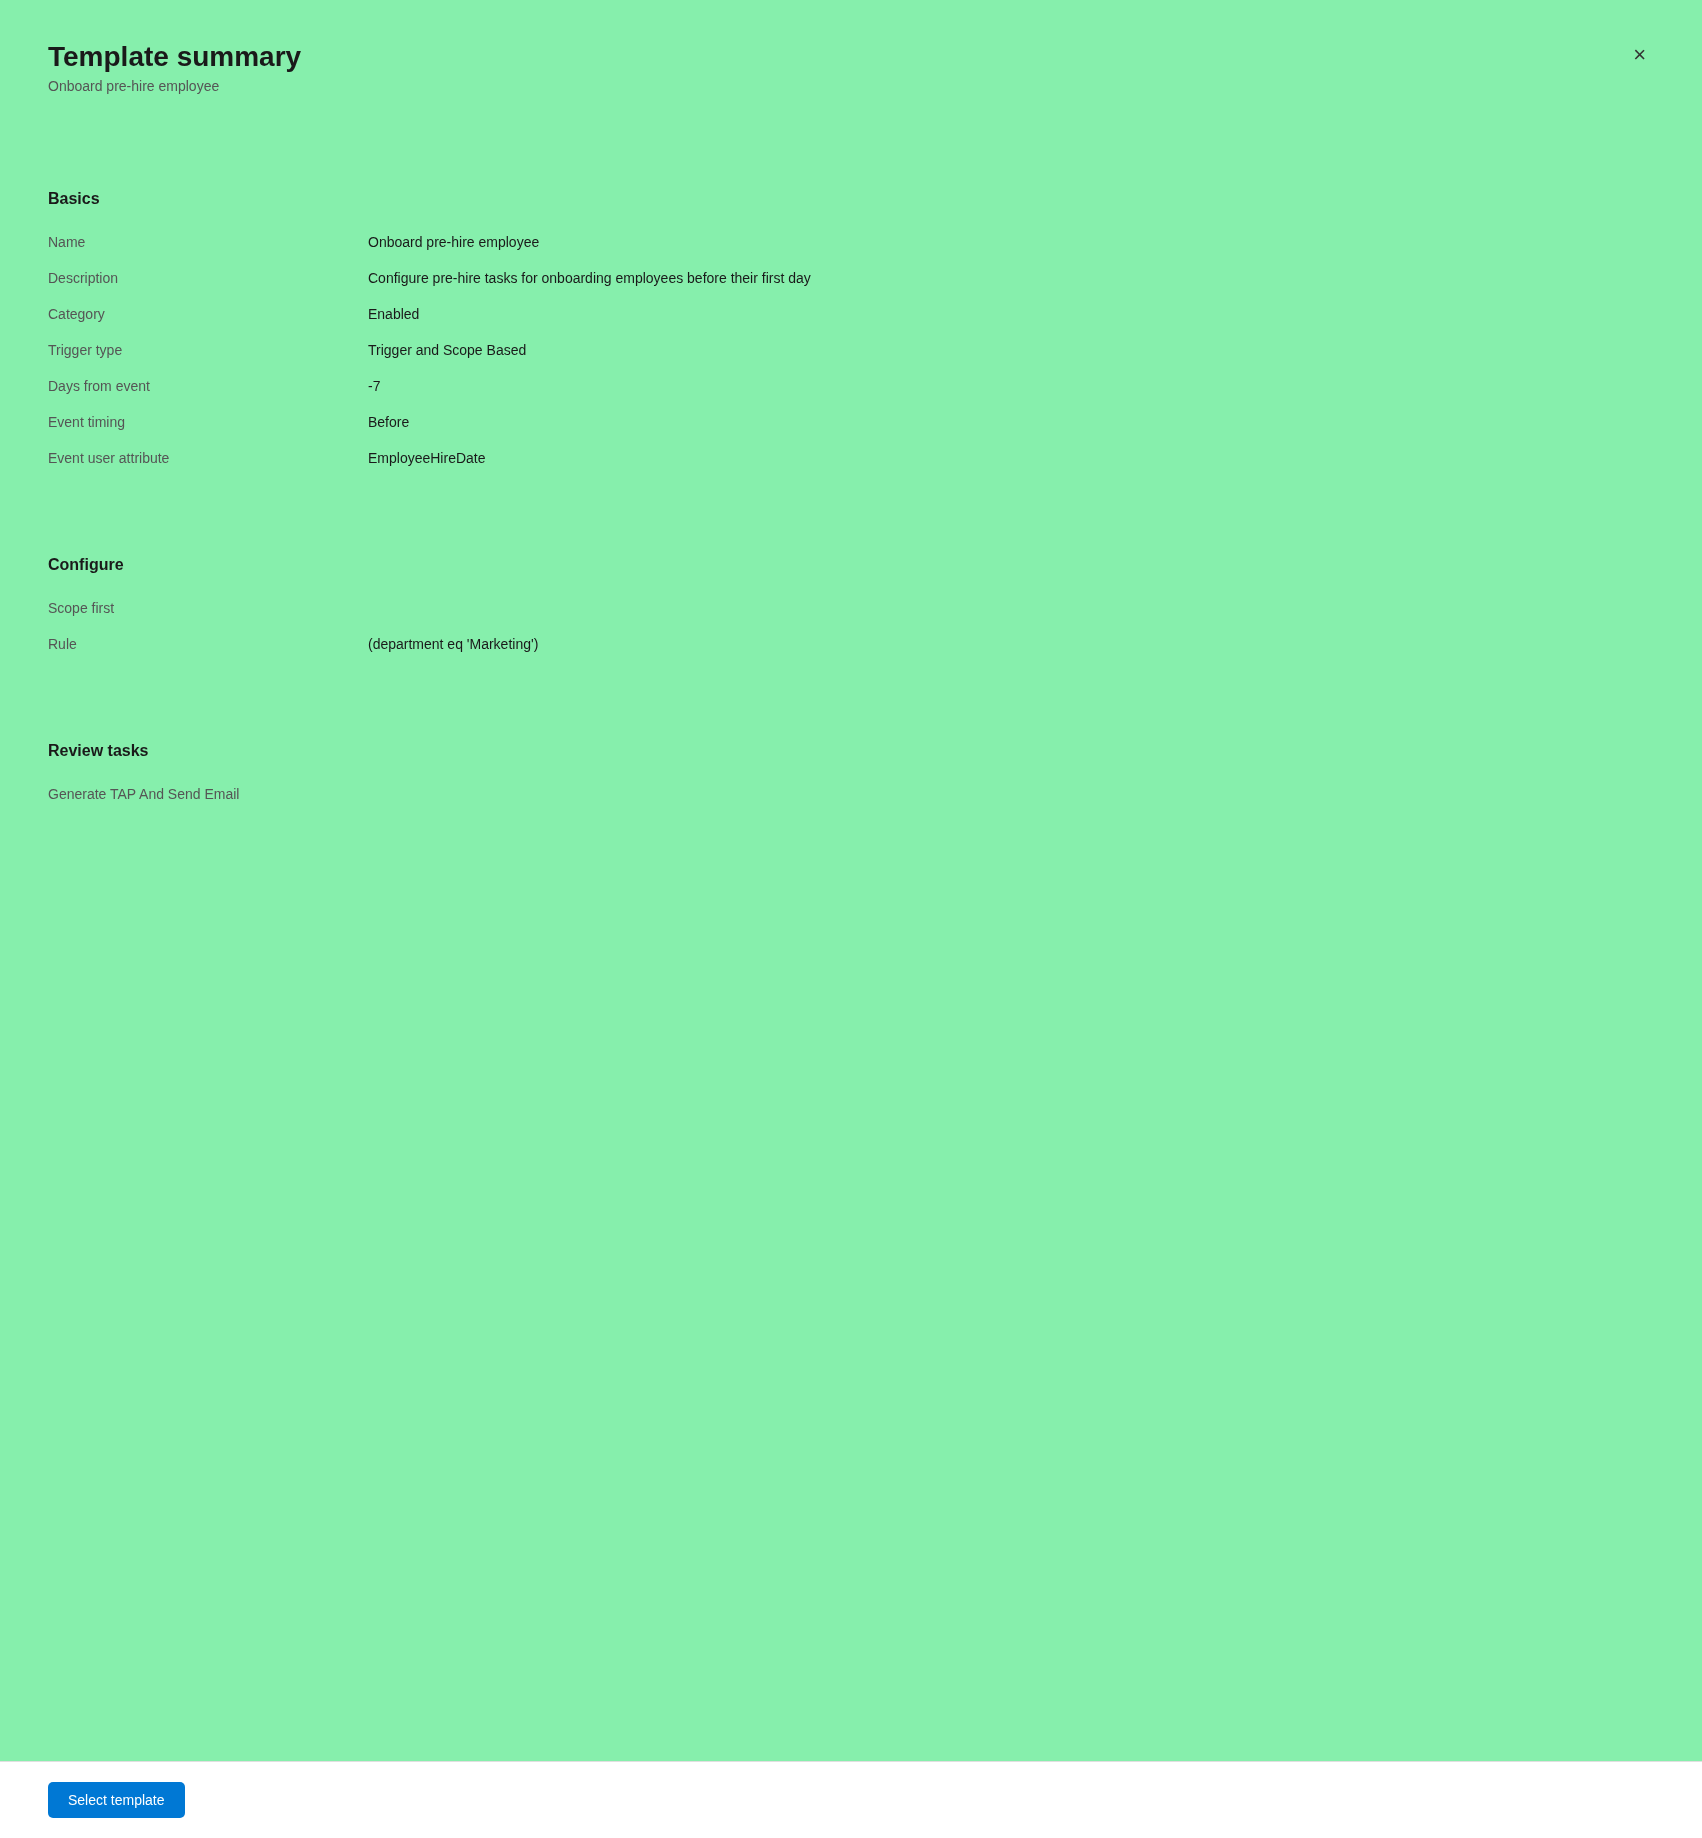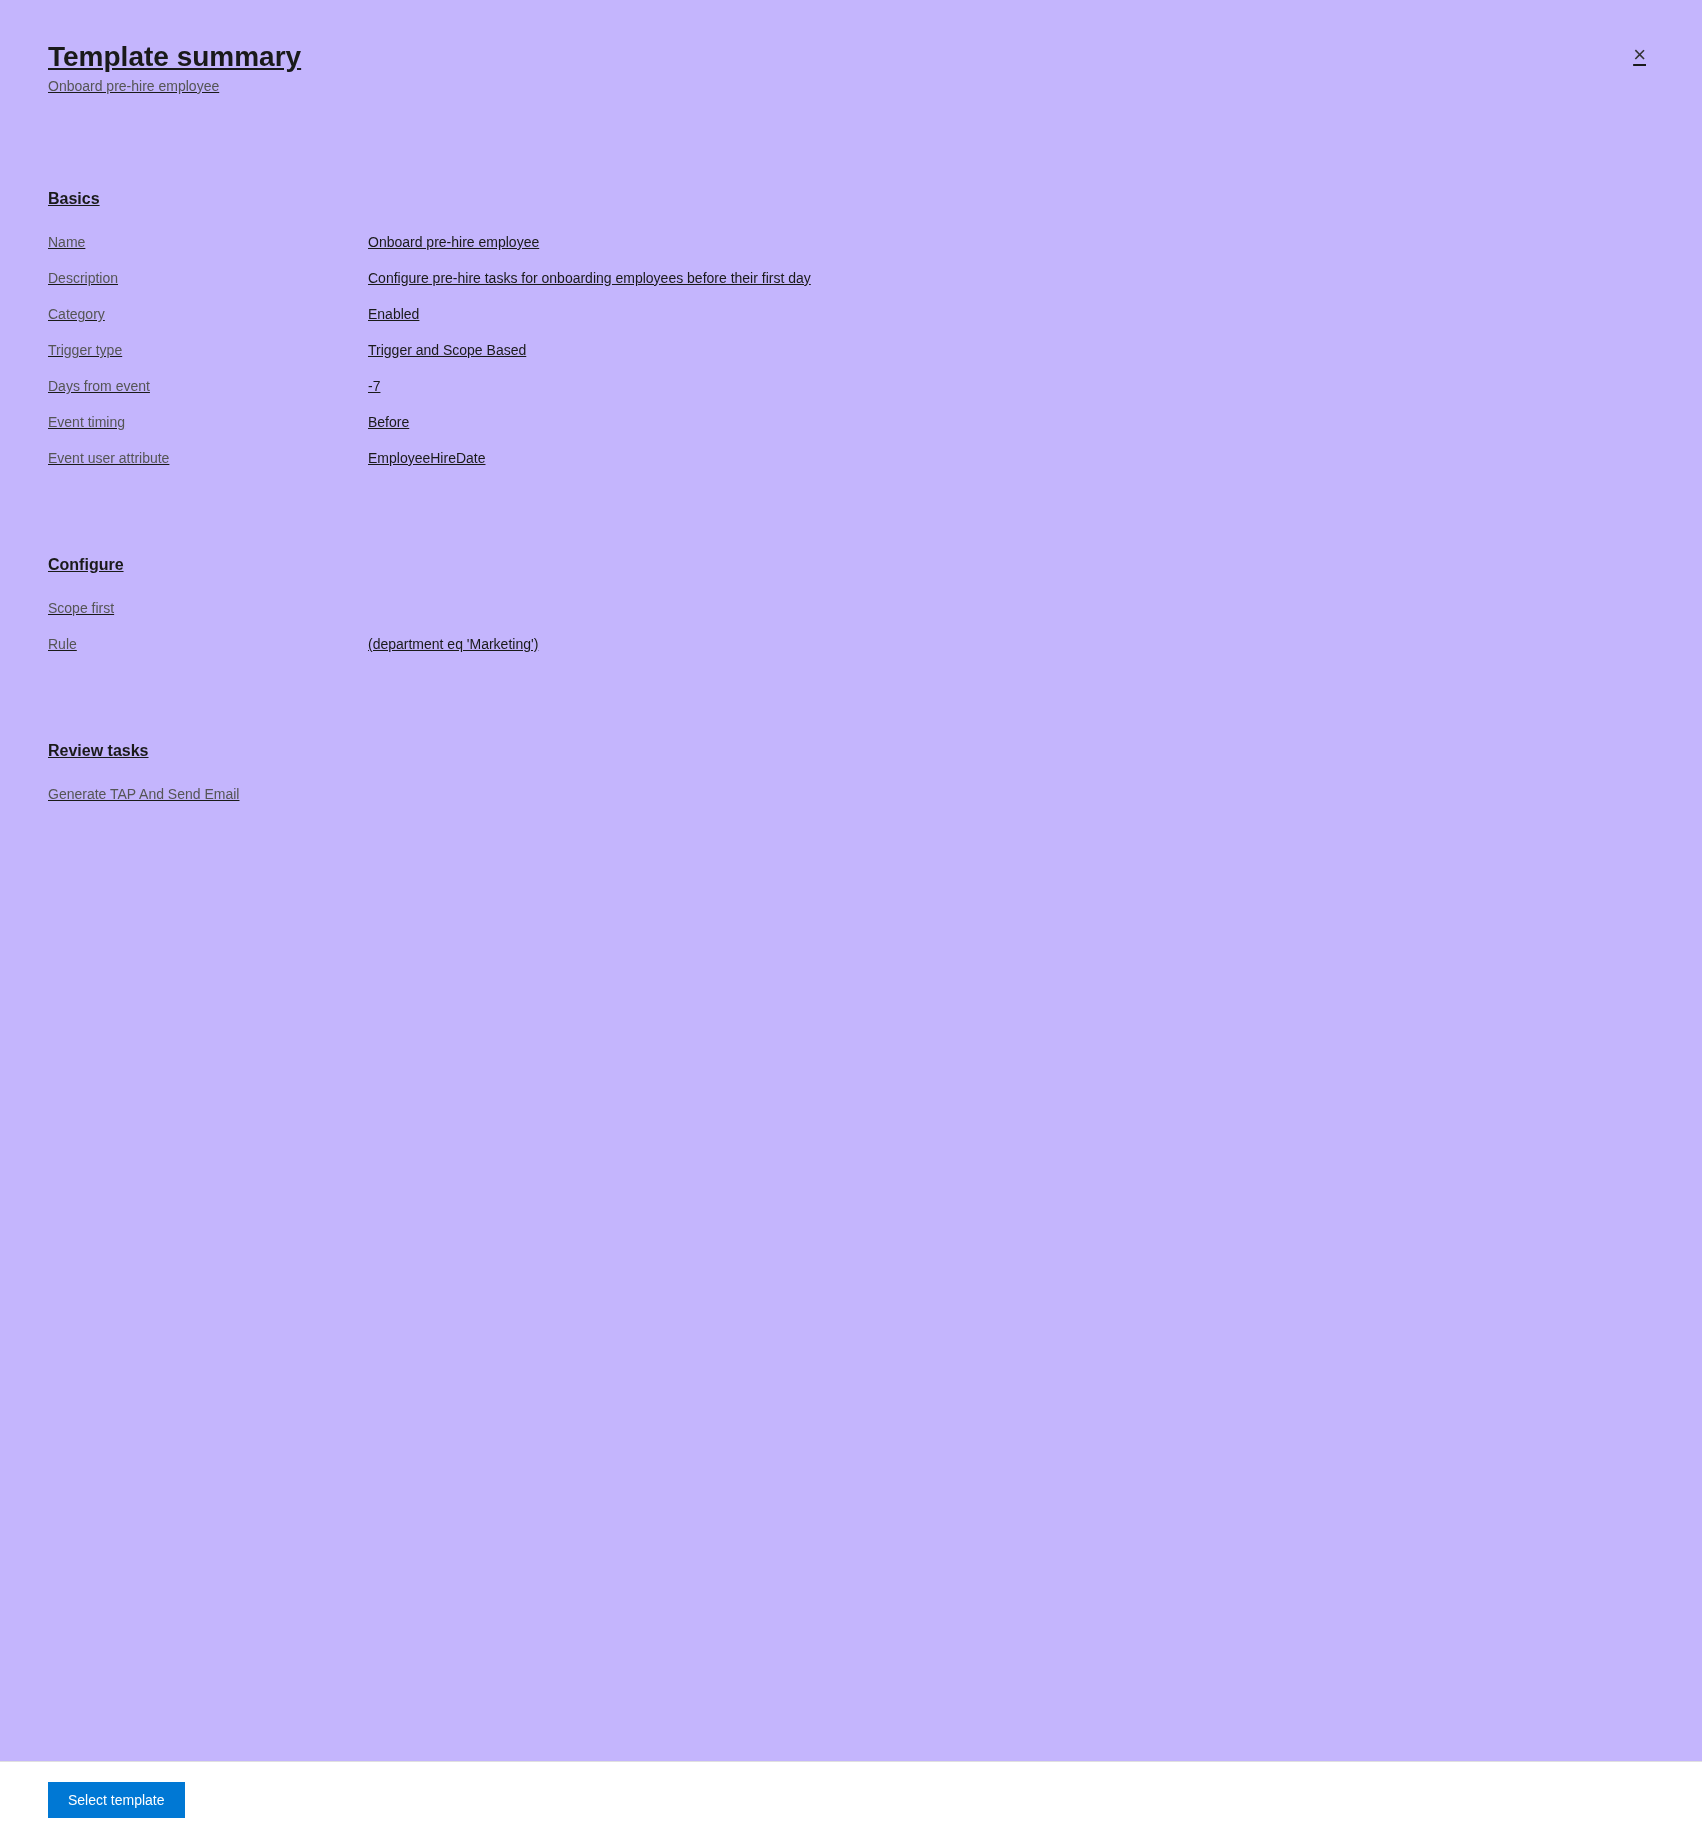--- a/index.html
+++ b/index.html
@@ -13,26 +13,25 @@
       background: #ffffff;
       color: #1a1a1a;
       width: 1702px;
       min-height: 1838px;
       position: relative;
     }
 
     .panel {
       width: 100%;
       min-height: 1838px;
-      background: #c4b5fd;
+      background: #86efac;
       display: flex;
       flex-direction: column;
       padding: 40px 48px 0 48px;
       position: relative;
-      text-decoration: underline;
     }
 
     .panel-header {
       display: flex;
       justify-content: space-between;
       align-items: flex-start;
       margin-bottom: 48px;
     }
 
     .panel-title-block {
@@ -109,21 +108,21 @@
       border-top: 1px solid #e0e0e0;
       padding: 20px 48px;
       display: flex;
       align-items: center;
     }
 
     .select-template-btn {
       background: #0078d4;
       color: #ffffff;
       border: none;
-      border-radius: 0;
+      border-radius: 5px;
       padding: 10px 20px;
       font-size: 14px;
       font-weight: 500;
       cursor: pointer;
       font-family: 'Segoe UI', sans-serif;
     }
   </style>
 </head>
 <body>
 

